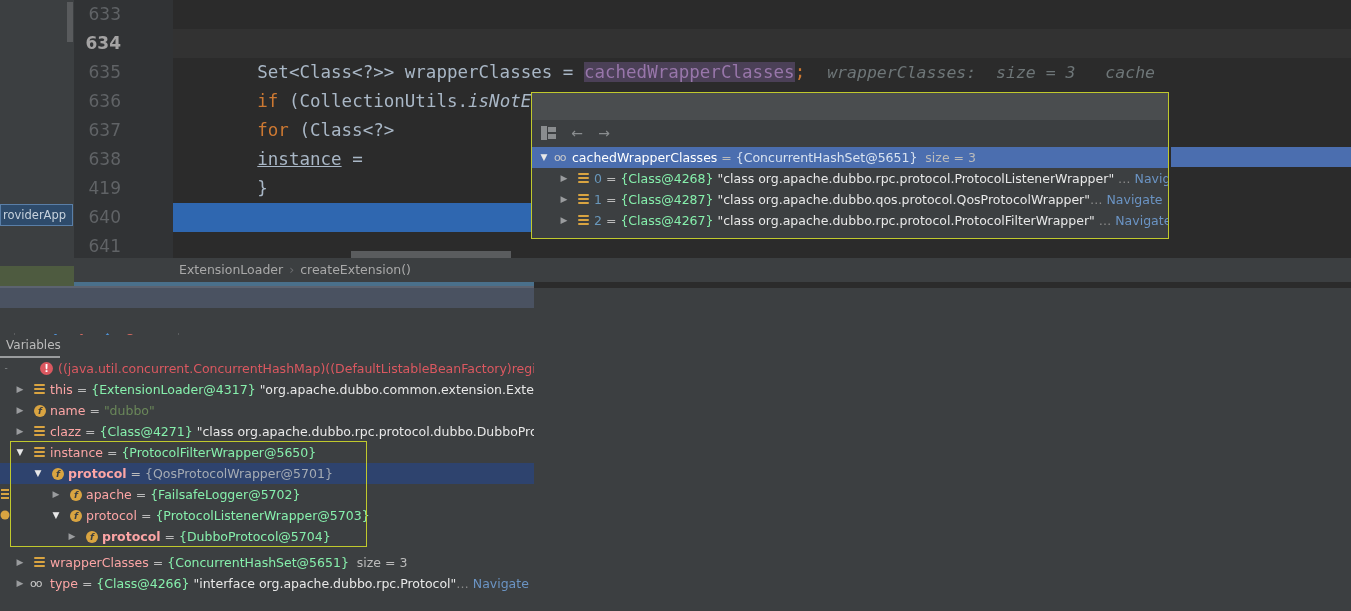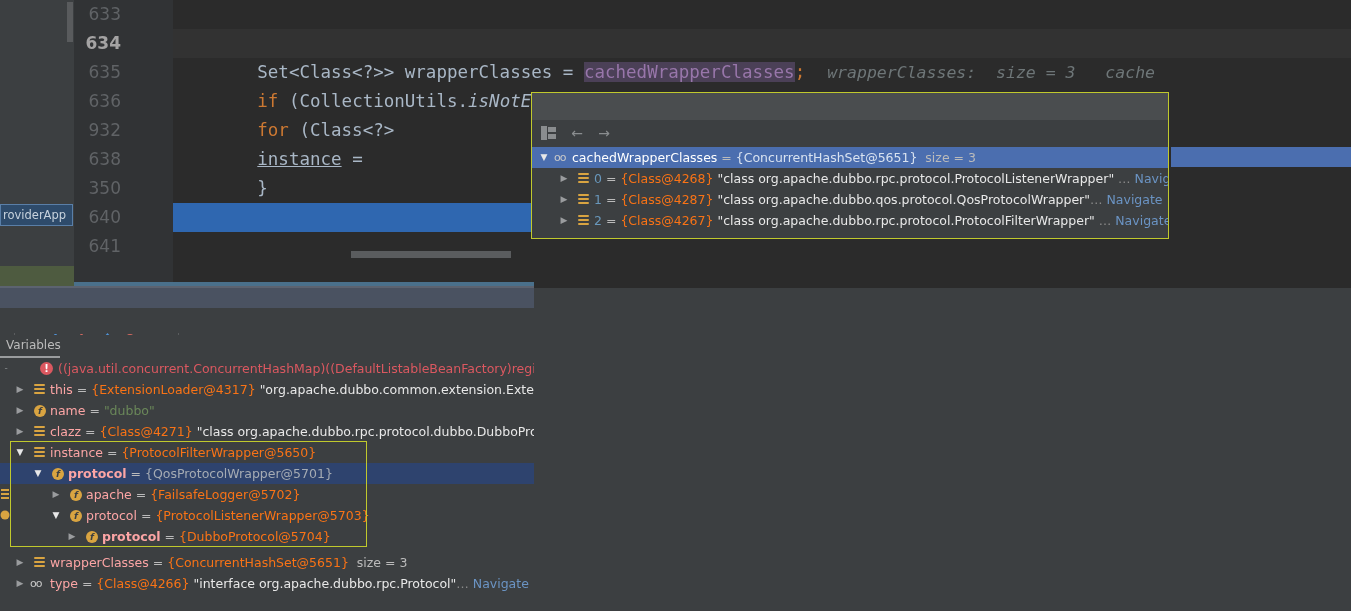--- a/index.html
+++ b/index.html
@@ -200,21 +200,21 @@
     text-align: center; font-weight: bold; font-style: italic;
   }
   .err-ico {
     position: absolute; top: 4px; width: 13px; height: 13px; border-radius: 50%;
     background: #db5860; color: #ffffff; font-size: 10px; line-height: 13px;
     text-align: center; font-weight: bold;
   }
   .v-name { color: #fca5a5; }
   .v-name.sel-white { color: #ffffff; }
   .v-eq { color: #bbbbbb; }
-  .v-type { color: #f97316; }
+  .v-type { color: #86efac; }
   .v-type.sel-white { color: #d8e2f0; }
   .v-str { color: #e8e8e8; }
   .v-num { color: #6897bb; }
   .v-navigate { color: #6b94c4; }
   .v-size { color: #bbbbbb; }
   .ellipsis { color: #8b8b8b; }
 
   
   .editor-rt-hint {
     position: absolute; left: 1172px; top: 92px; width: 179px; height: 28px;
@@ -311,27 +311,27 @@
       <div class="line-row" style="top:29px">
           <span class="line-num cur">634</span>
         </div>
       <div class="line-row" style="top:58px">
           <span class="line-num">635</span>
         </div>
       <div class="line-row" style="top:87px">
           <span class="line-num">636</span>
         </div>
       <div class="line-row" style="top:116px">
-          <span class="line-num">932</span>
+          <span class="line-num">637</span>
         </div>
       <div class="line-row" style="top:145px">
           <span class="line-num">638</span>
         </div>
       <div class="line-row" style="top:174px">
-          <span class="line-num">350</span>
+          <span class="line-num">419</span>
         </div>
       <div class="line-row" style="top:203px">
           <span class="line-num">640</span>
         </div>
       <div class="line-row" style="top:232px">
           <span class="line-num">641</span>
         </div>
 
       <div class="fold-marker open" style="top:68px">
           <span class="box"></span>
@@ -398,20 +398,23 @@
       <div class="code-line" style="top:232px"><span class="txt" style="padding-left:0">
         <span class="kw">return</span><span class="ul"> instance;</span>
       </span></div>
 
       <div class="h-scroll-seg"></div>
     </div>
 
     <div class="editor-bottom-strip"></div>
     <div class="editor-bottom-strip2"></div>
 
+    <div class="breadcrumb">
+      <span>ExtensionLoader</span><span class="sep">›</span><span>createExtension()</span>
+    </div>
   </div>
 
   <div class="right-sel-strip"></div>
 
   <div class="popup">
     <div class="popup-head"></div>
 
     <div class="popup-toolbar">
       <span class="stack-ico">
         <i style="left:0;top:0;width:6px;height:14px;"></i>

